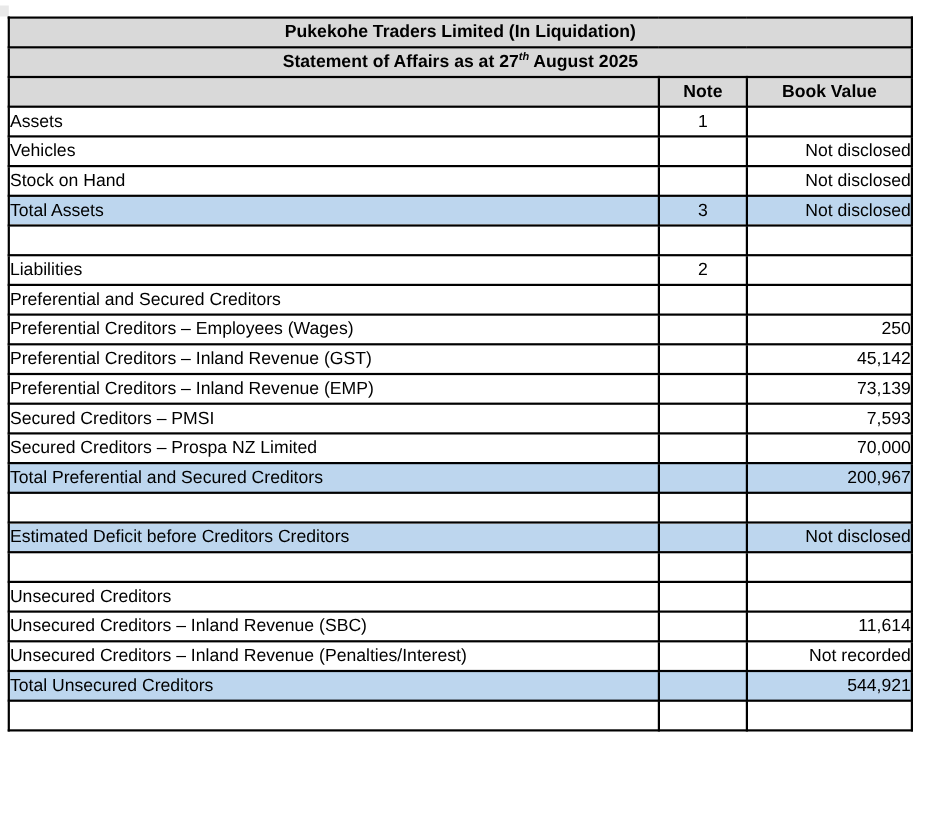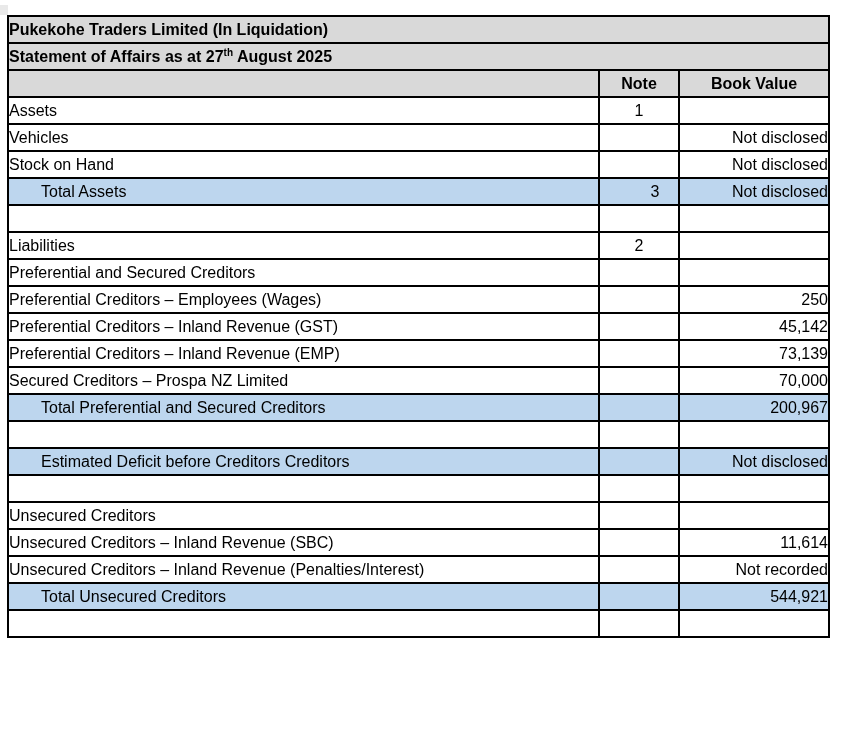--- a/index.html
+++ b/index.html
@@ -39,38 +39,40 @@
     height: 27px;
     vertical-align: middle;
     white-space: nowrap;
     overflow: hidden;
     padding: 0;
   }
   
   tr.title-row td {
     background: var(--header_bg);
     font-weight: bold;
+    text-align: center;
   }
   
   tr.col-header-row td {
     background: var(--header_bg);
     font-weight: bold;
     text-align: center;
   }
   
   td.c-label { text-align: left;  padding-left: 8px;  padding-right: 6px; }
   td.c-note  { text-align: center; }
   td.c-value { text-align: right; padding-right: 10px; padding-left: 6px; }
   tr.bold td { font-weight: normal; }
-  tr.highlight td { background: var(--highlight_bg); padding-left: 32px; }
+  tr.highlight td { background: var(--highlight_bg); }
   td.note-regular { font-weight: normal; }
   sup.title-sup {
     font-size: 10px;
     vertical-align: super;
     line-height: 0;
+    font-style: italic;
   }
 </style>
 </head>
 <body>
 
 <div class="edge-artifact"></div>
 
 <table class="statement">
   <colgroup>
     <col style="width:591px">
@@ -139,20 +141,25 @@
         <td class="c-label">Preferential Creditors – Inland Revenue (GST)</td>
         <td class="c-note"></td>
         <td class="c-value">45,142</td>
       </tr>
       <tr>
         <td class="c-label">Preferential Creditors – Inland Revenue (EMP)</td>
         <td class="c-note"></td>
         <td class="c-value">73,139</td>
       </tr>
       <tr>
+        <td class="c-label">Secured Creditors – PMSI</td>
+        <td class="c-note"></td>
+        <td class="c-value">7,593</td>
+      </tr>
+      <tr>
         <td class="c-label">Secured Creditors – Prospa NZ Limited</td>
         <td class="c-note"></td>
         <td class="c-value">70,000</td>
       </tr>
       <tr class="bold highlight">
         <td class="c-label">Total Preferential and Secured Creditors</td>
         <td class="c-note"></td>
         <td class="c-value">200,967</td>
       </tr>
       <tr>

